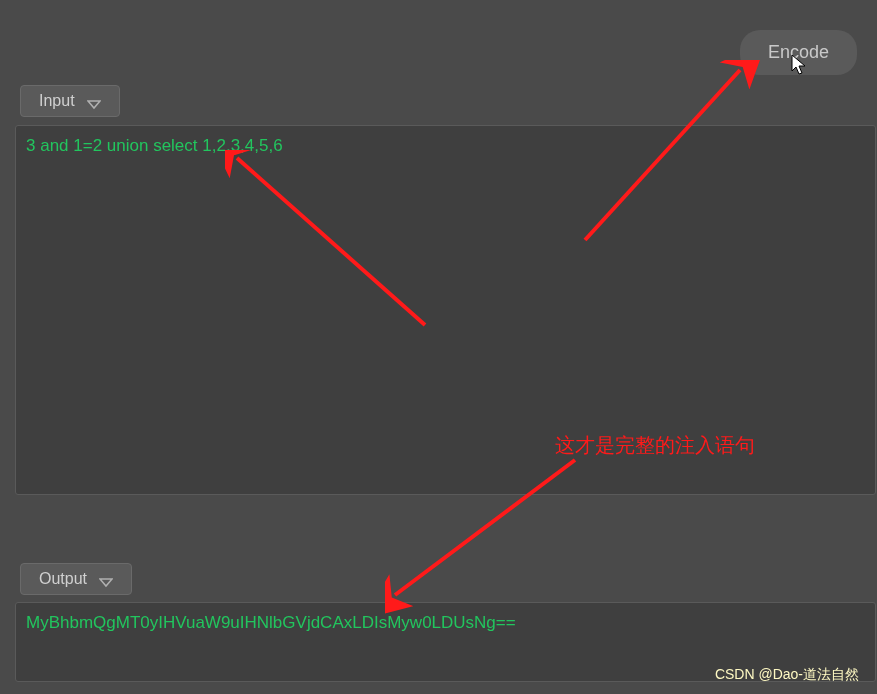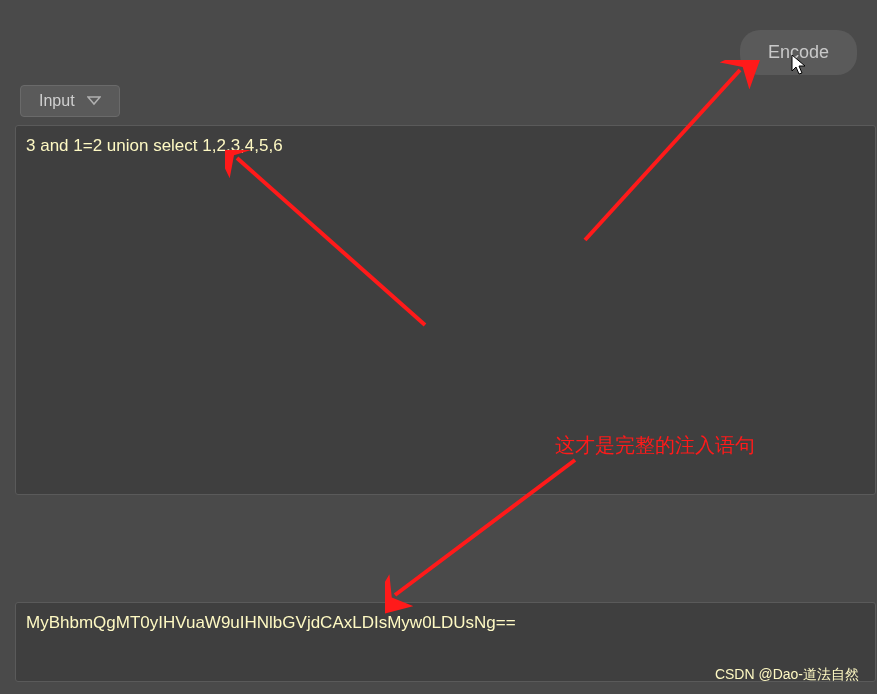--- a/index.html
+++ b/index.html
@@ -28,21 +28,21 @@
       background: #5a5a5a;
       border: none;
       border-radius: 20px;
       padding: 12px 28px;
       color: #c9c9c9;
       font-size: 18px;
       cursor: pointer;
     }
     .section-label {
       display: inline-flex;
-      align-items: center;
+      align-items: flex-end;
       background: #5a5a5a;
       border: 1px solid #6a6a6a;
       border-radius: 4px;
       padding: 6px 18px;
       color: #d0d0d0;
       font-size: 16px;
       cursor: pointer;
       gap: 12px;
     }
     .input-label-wrapper {
@@ -55,21 +55,21 @@
       top: 563px;
       left: 20px;
     }
     .textarea-box {
       position: absolute;
       left: 15px;
       right: 1px;
       background: #3f3f3f;
       border: 1px solid #5a5a5a;
       border-radius: 3px;
-      color: #fef9c3;
+      color: #22c55e;
       font-size: 17px;
       padding: 8px 10px;
       font-family: Arial, sans-serif;
       resize: none;
       outline: none;
       line-height: 1.4;
     }
     .input-box {
       top: 125px;
       height: 370px;
@@ -134,20 +134,30 @@
       <span class="chevron-icon">
         <svg width="14" height="10" viewBox="0 0 14 10">
           <path d="M1 1 L7 8 L13 1 Z" fill="none" stroke="#b0b0b0" stroke-width="1.5"></path>
         </svg>
       </span>
     </div>
   </div>
 
   <textarea class="textarea-box input-box" style="">3 and 1=2 union select 1,2,3,4,5,6</textarea>
 
+  <div class="output-label-wrapper">
+    <div class="section-label">
+      <span>Output</span>
+      <span class="chevron-icon">
+        <svg width="14" height="10" viewBox="0 0 14 10">
+          <path d="M1 1 L7 8 L13 1 Z" fill="none" stroke="#b0b0b0" stroke-width="1.5"></path>
+        </svg>
+      </span>
+    </div>
+  </div>
 
   <textarea class="textarea-box output-box" style="">MyBhbmQgMT0yIHVuaW9uIHNlbGVjdCAxLDIsMyw0LDUsNg==</textarea>
 
   <svg class="arrow-svg" style="top:60px; left:530px;" width="250" height="200">
     <defs>
       <marker id="ah1" markerWidth="12" markerHeight="12" refX="2" refY="5" orient="auto">
         <path d="M0 0 L12 5 L0 10 L3 5 Z" fill="#ff1a1a"></path>
       </marker>
     </defs>
     <line x1="55" y1="180" x2="210" y2="10" stroke="#ff1a1a" stroke-width="4" marker-end="url(#ah1)"></line>

